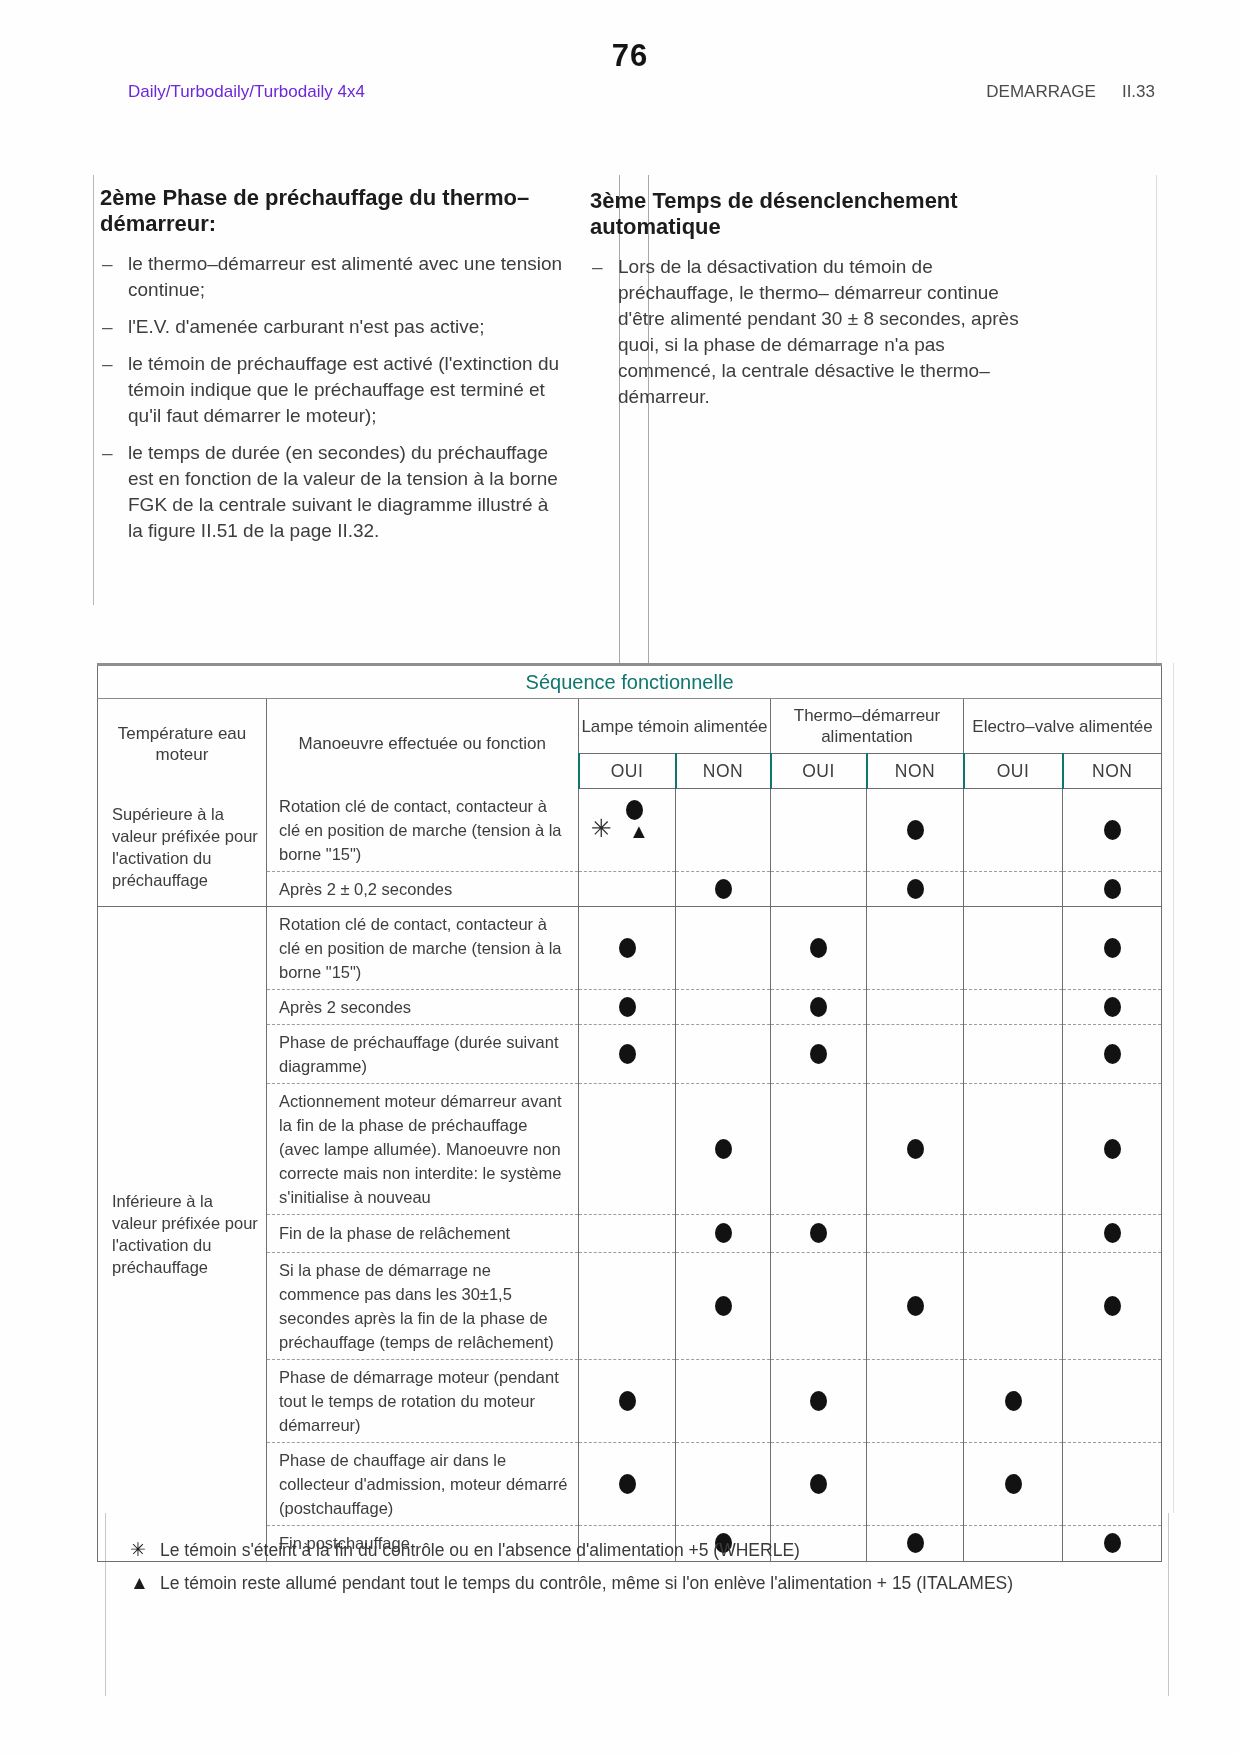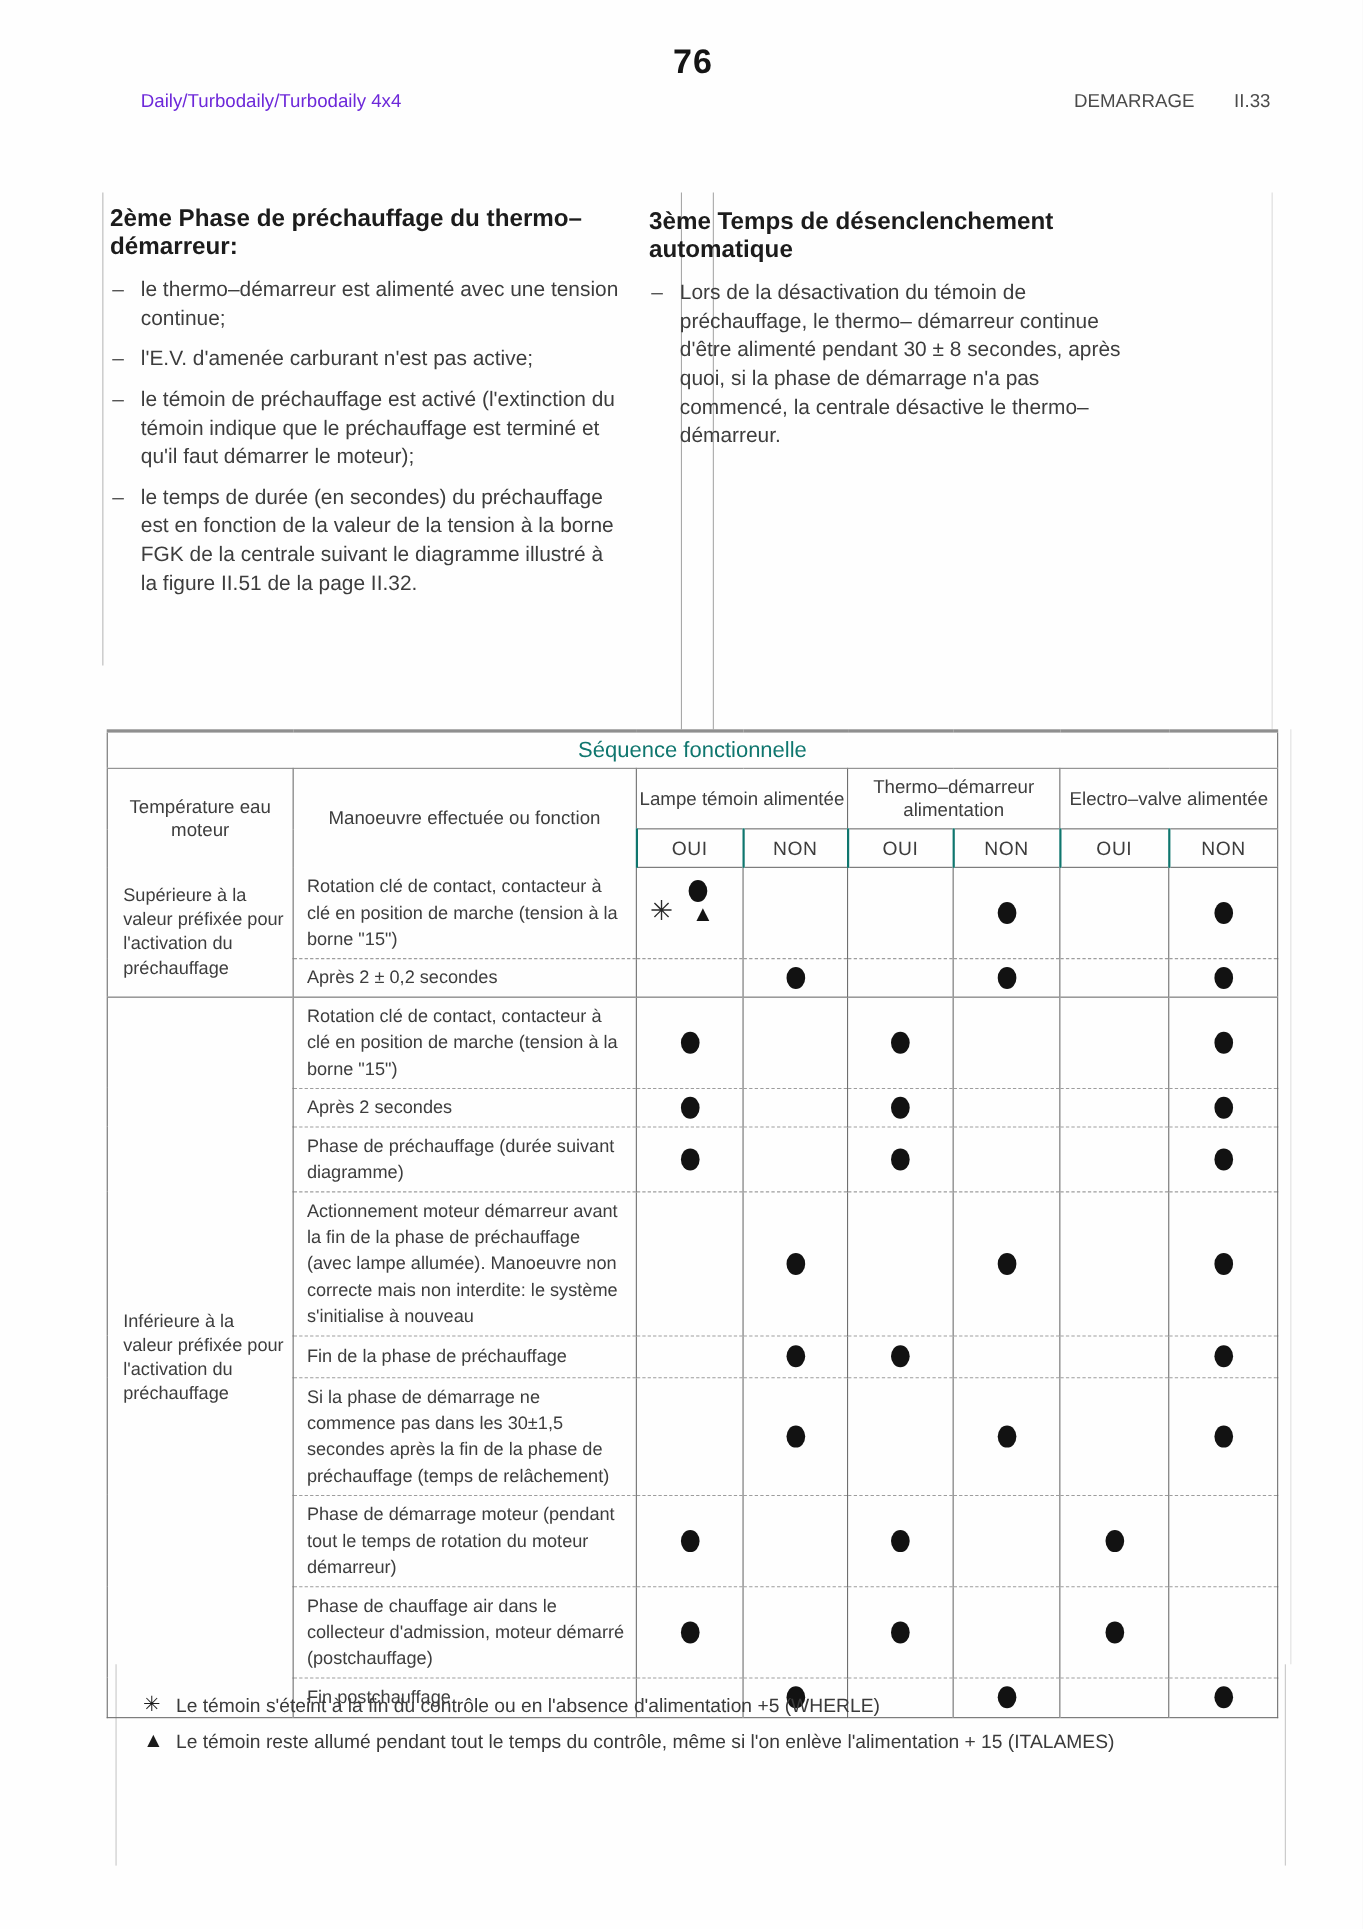--- a/index.html
+++ b/index.html
@@ -6,21 +6,21 @@
   html,body { background:#e8e8e8; }
   .page {
     position:relative; width:1239px; height:1754px; background:#fefefe;
     font-family:"Liberation Sans","DejaVu Sans",sans-serif; color:#3a3a3a;
     margin:0 auto; overflow:hidden;
   }
   .pagenum { position:absolute; top:38px; left:540px; width:180px; text-align:center;
     font-size:31px; font-weight:bold; color:#141414; letter-spacing:1px; }
   .runhead-left { position:absolute; top:82px; left:88px; font-size:17px; color:#6d28d9;margin-left:40px; }
   .runhead-right { position:absolute; top:82px; right:84px; font-size:17px; color:#4a4a4a; }
-  .runhead-right span { margin-left:36px;text-align:center; }
+  .runhead-right span { margin-left:26px;text-align:center; }
 
   
   .vline { position:absolute; width:1px; background:#b9b9b9; }
   .v-l1 { left:93px;  top:175px; height:430px; }
   .v-l2 { left:619px; top:175px; height:488px; background:#a8a8a8; }
   .v-l3 { left:648px; top:175px; height:488px; background:#a8a8a8; }
   .v-l4 { left:1156px; top:175px; height:488px; background:#dcdcdc; }
   .v-b1 { left:105px;  top:1513px; height:183px; background:#c7c7c7; }
   .v-b2 { left:1168px; top:1513px; height:183px; background:#c7c7c7; }
   .v-b3 { left:1173px; top:663px;  height:850px; background:#e0e0e0; }
@@ -200,21 +200,21 @@
         <tr style="height: 119px;">
           <td class="action">Actionnement moteur démarreur avant la fin de la phase de préchauffage (avec lampe allumée). Manoeuvre non correcte mais non interdite: le système s'initialise à nouveau</td>
           <td class="mark"></td>
           <td class="mark"><span class="dot"></span></td>
           <td class="mark"></td>
           <td class="mark"><span class="dot"></span></td>
           <td class="mark"></td>
           <td class="mark"><span class="dot"></span></td>
         </tr>
         <tr style="height: 38px;">
-          <td class="action">Fin de la phase de préchauffage</td>
+          <td class="action">Fin de la phase de relâchement</td>
           <td class="mark"></td>
           <td class="mark"><span class="dot"></span></td>
           <td class="mark"><span class="dot"></span></td>
           <td class="mark"></td>
           <td class="mark"></td>
           <td class="mark"><span class="dot"></span></td>
         </tr>
         <tr style="height: 97px;">
           <td class="action">Si la phase de démarrage ne commence pas dans les 30±1,5 secondes après la fin de la phase de préchauffage (temps de relâchement)</td>
           <td class="mark"></td>

